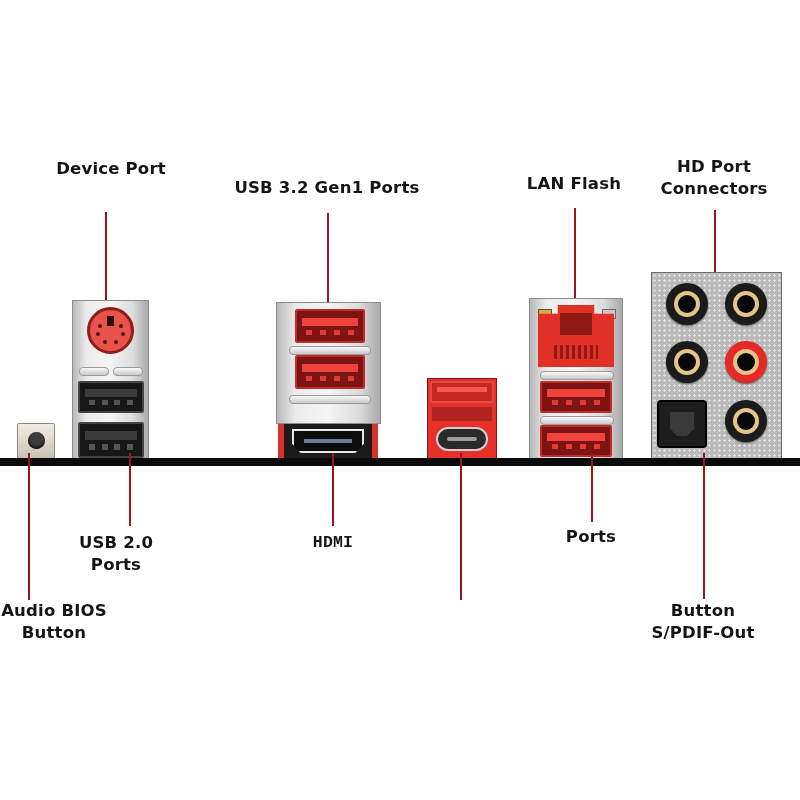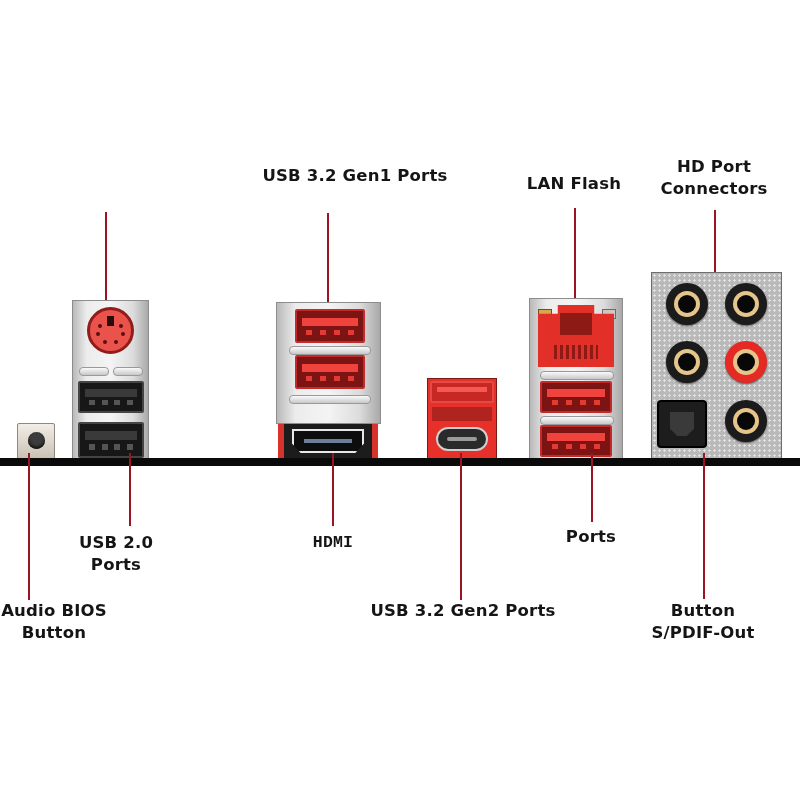--- a/index.html
+++ b/index.html
@@ -25,22 +25,23 @@
   .slot { position: absolute; height: 7px; border-radius: 4px; background: linear-gradient(#fafafa, #c8c8c8); border: 1px solid #999; }
   .jack { position: absolute; width: 42px; height: 42px; border-radius: 50%; background: #1b1b1b; box-shadow: 0 1px 2px #555; }
   .jack::before { content: ""; position: absolute; left: 8px; top: 8px; width: 26px; height: 26px; border-radius: 50%; background: #e6c58a; }
   .jack::after { content: ""; position: absolute; left: 12px; top: 12px; width: 18px; height: 18px; border-radius: 50%; background: #080808; }
   .jack.red { background: #e52925; }
 </style>
 </head>
 <body>
 
 <div class="label" style="left:111px; top:158px;">
+  <span>Device Port</span>
 </div>
-<div class="label" style="left:327px; top:165px;margin-left:28px;">
+<div class="label" style="left:327px; top:177px;">
   <span>USB 3.2 Gen1 Ports</span>
 </div>
 <div class="label" style="left:574px; top:173px;">
   <span>LAN Flash</span>
 </div>
 <div class="label" style="left:714px; top:156px;">
   <span>HD Port</span>
   <span>Connectors</span>
 </div>
 
@@ -180,18 +181,17 @@
   <span>HDMI</span>
 </div>
 <div class="label" style="left:591px; top:526px;">
   <span>Ports</span>
 </div>
 <div class="label" style="left:54px; top:600px;">
   <span>Audio BIOS</span>
   <span>Button</span>
 </div>
 <div class="label" style="left:463px; top:600px;">
-  <span>USB 3.2 Gen2 Ports</span>
 </div>
 <div class="label" style="left:703px; top:600px;">
   <span>Button</span>
   <span>S/PDIF-Out</span>
 </div>
 
 </body></html>

